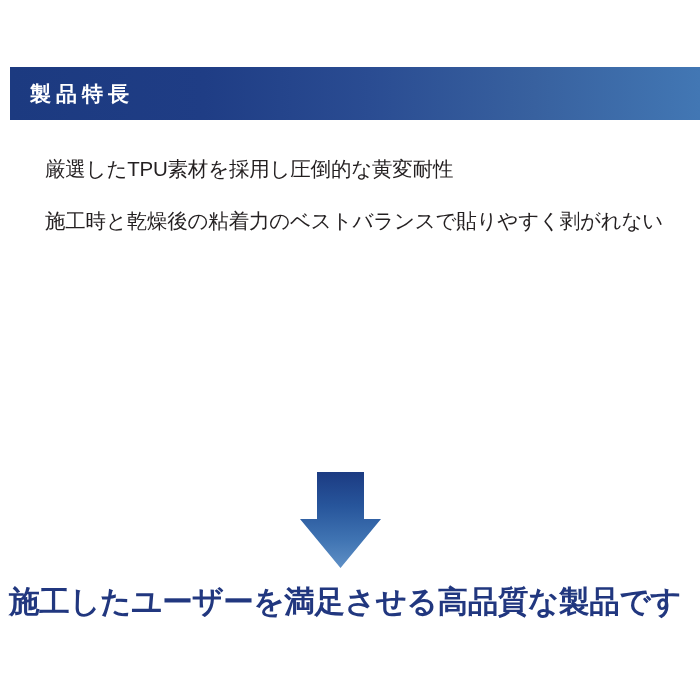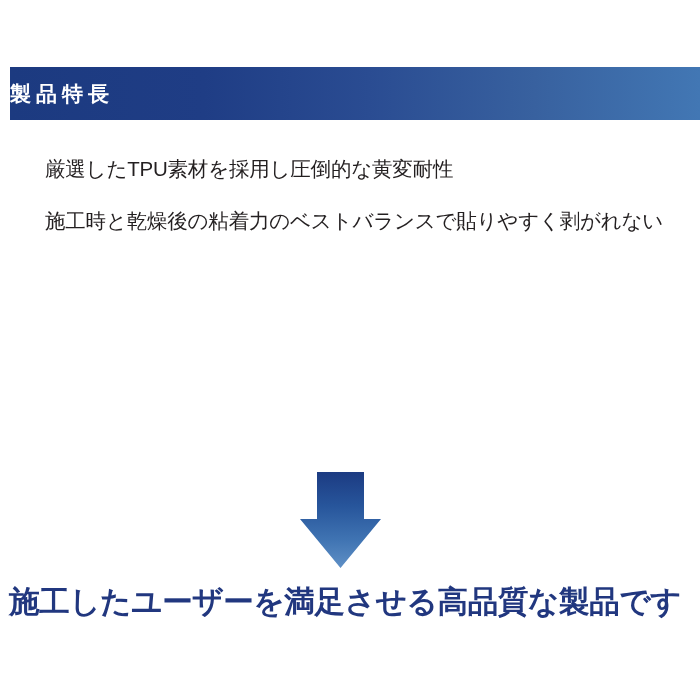--- a/index.html
+++ b/index.html
@@ -32,20 +32,21 @@
     background: linear-gradient(to right, #1c3a80 0%, #1f3d85 28%, #2a4c92 52%, #38619f 76%, #4277b4 100%);
     display: flex;
     align-items: center;
     box-sizing: border-box;
   }
   .section-header-title {
     color: #ffffff;
     font-size: 21px;
     font-weight: bold;
     letter-spacing: 5px;
+    margin-left: 20px;
     line-height: 1;
     white-space: nowrap;
   }
 
   
   .feature-list {
     position: absolute;
     left: 8px;
     top: 143px;
     width: 692px;

